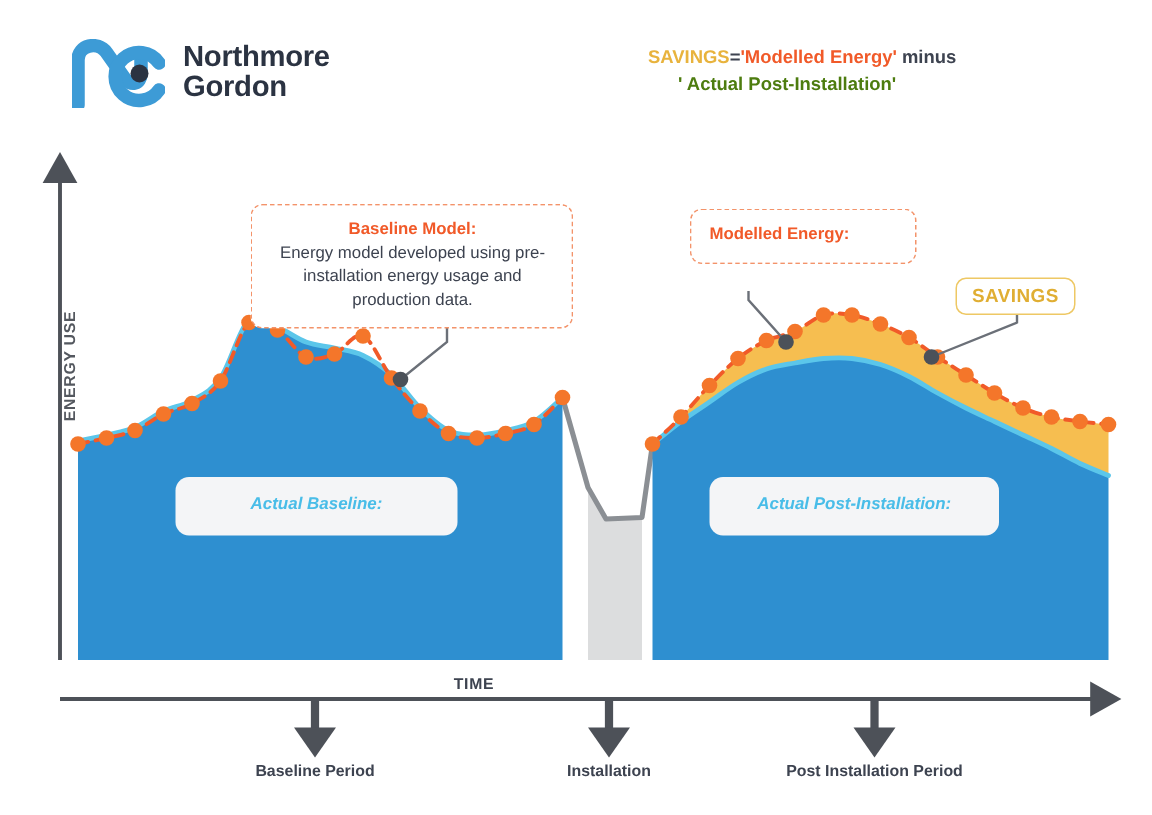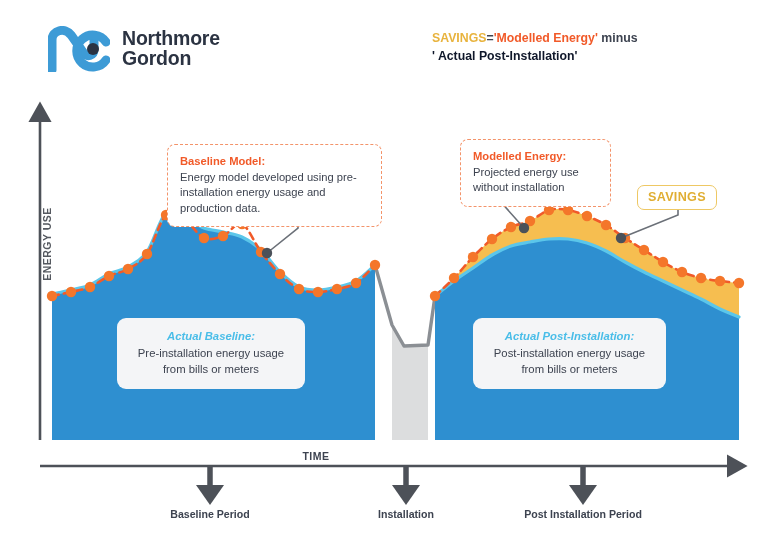--- a/index.html
+++ b/index.html
@@ -17,39 +17,39 @@
   .logo-wrap { position:absolute; left:48px; top:26px; display:flex; align-items:center; gap:12px; }
   .logo-mark { width:62px; height:46px; flex:0 0 auto; }
   .logo-text { line-height:1.02; color:#2b3342; font-weight:700; font-size:19.5px; letter-spacing:-0.2px; }
 
   
   .formula { position:absolute; left:432px; top:30px; width:330px; text-align:left;
              font-size:12.3px; font-weight:700; line-height:1.45; color:#3d4350; }
   .f-savings { color:#E8B33D; }
   .f-eq { color:#3d4350; font-weight:700; }
   .f-modelled { color:#F15A29; }
-  .f-actual { color:#0f172a; }
+  .f-actual { color:#4d7c0f;margin-left:20px; }
   .f-minus { color:#3d4350; font-weight:700; }
 
   
   .axis-y-label {
     position:absolute; left:2px; top:238px; width:90px; text-align:center;
     transform: rotate(-90deg); transform-origin:center center;
     font-size:10.5px; font-weight:700; letter-spacing:.5px; color:#54585f;
   }
   .axis-x-label { position:absolute; left:0; top:450px; width:632px; text-align:center;
                   font-size:10.5px; font-weight:700; letter-spacing:.5px; color:#3d4350; }
 
   
   .callout {
     position:absolute; background:#fff; border:1.4px dashed #F3936A; border-radius:8px;
     padding:9px 11px 10px 12px; color:#3d4350; font-size:11.2px; line-height:1.36;
   }
   .callout .c-title { color:#F15A29; font-weight:700; display:block; margin-bottom:1px; }
-  #callout-baseline { left:167px; top:144px; width:215px; }
+  #callout-baseline { left:167px; top:136px; width:215px;text-align:center; }
   #callout-modelled { left:460px; top:139px; width:151px; }
 
   
   .badge-savings {
     position:absolute; left:637px; top:185px;
     border:1.5px solid #EEC864; border-radius:7px; background:#fff;
     padding:4px 10px 5px; color:#E0AE33; font-weight:700; font-size:12.6px; letter-spacing:.3px;
   }
 
   
@@ -185,32 +185,29 @@
   <div class="axis-y-label">ENERGY USE</div>
   <div class="axis-x-label">TIME</div>
 
   <div class="callout" id="callout-baseline">
     <span class="c-title">Baseline Model:</span>
     <span>Energy model developed using pre-installation energy usage and production data.</span>
   </div>
 
   <div class="callout" id="callout-modelled">
     <span class="c-title">Modelled Energy:</span>
-    <span>Projected energy use without installation</span>
   </div>
 
   <div class="badge-savings">SAVINGS</div>
 
   <div class="infobox" id="infobox-baseline">
     <span class="i-title">Actual Baseline:</span>
-    <span>Pre-installation energy usage from bills or meters</span>
   </div>
 
   <div class="infobox" id="infobox-post">
     <span class="i-title">Actual Post-Installation:</span>
-    <span>Post-installation energy usage from bills or meters</span>
   </div>
 
   <div class="period-label" id="pl0" style="left: 210px;">Baseline Period</div>
   <div class="period-label" id="pl1" style="left: 406px;">Installation</div>
   <div class="period-label" id="pl2" style="left: 583px;">Post Installation Period</div>
 
 </div>
 
 </body></html>

